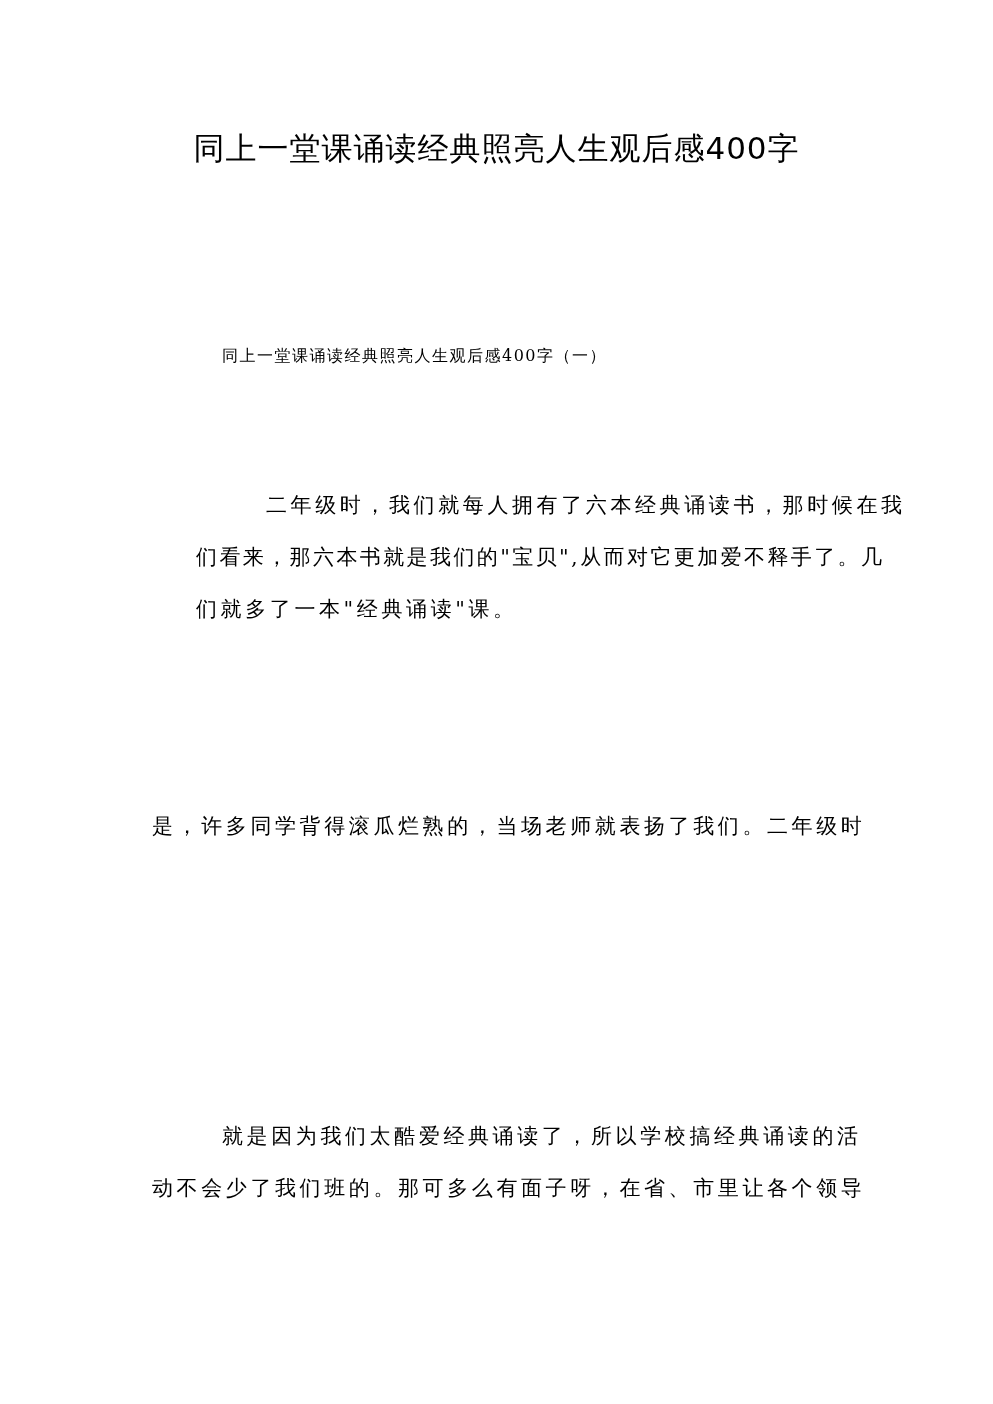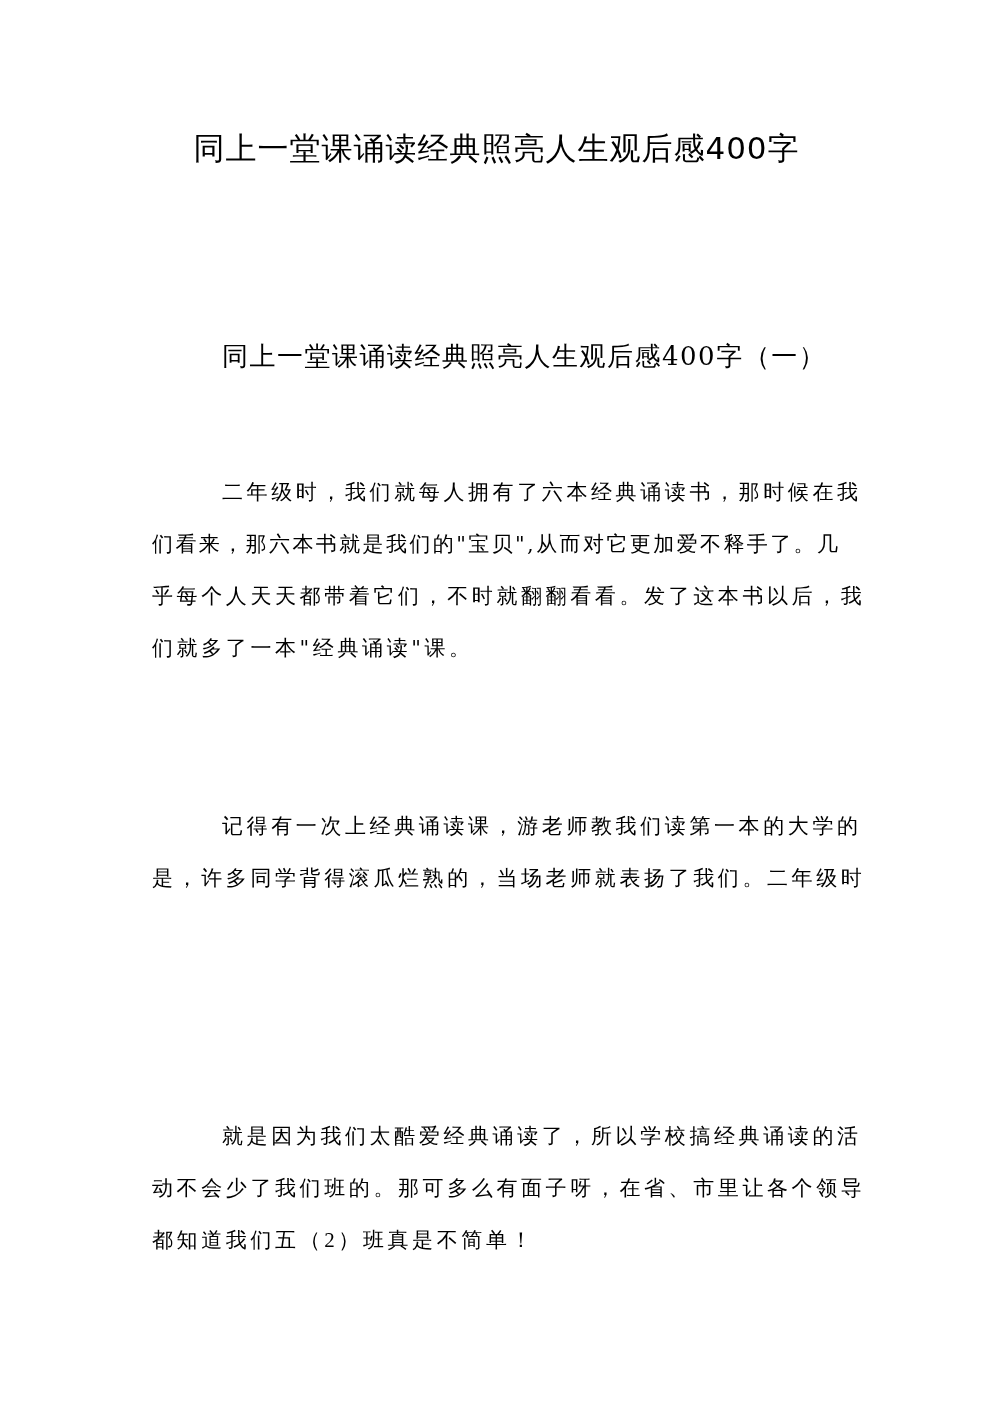--- a/index.html
+++ b/index.html
@@ -24,61 +24,58 @@
       font-family: "DejaVu Sans", "Liberation Sans", sans-serif;
       font-size: 31px;
       line-height: 44px;
       letter-spacing: 1px;
       white-space: nowrap;
     }
     .subtitle {
       position: absolute;
       top: 340px;
       left: 222px;
-      font-size: 26px;
+      font-size: 16px;
       line-height: 32px;
       letter-spacing: 1.5px;
       white-space: nowrap;
     }
     .para {
       position: absolute;
       left: 152px;
       width: 700px;
     }
     .line {
       display: block;
       height: 52px;
       line-height: 52px;
       font-size: 21px;
       letter-spacing: 3.6px;
       white-space: nowrap;
     }
     .line.indent {
       padding-left: 70px;
     }
-    #p1 { top: 466px; }
+    #p1 { top: 479px; margin-left: 44px; }
     #p2 { top: 800px; }
-    #p3 { top: 1110px; font-family: Liberation Serif, serif; }
+    #p3 { top: 1110px; }
   </style>
 </head>
 <body>
 
 <h1 class="page-title" style="margin:0;font-weight:normal;">同上一堂课诵读经典照亮人生观后感400字</h1>
 
 <div class="subtitle">同上一堂课诵读经典照亮人生观后感400字（一）</div>
 
 <div class="para" id="p1">
   <span class="line indent">二年级时，我们就每人拥有了六本经典诵读书，那时候在我</span>
   <span class="line" style="letter-spacing:2.4px;">们看来，那六本书就是我们的"宝贝",从而对它更加爱不释手了。几</span>
-  <span class="line">乎每个人天天都带着它们，不时就翻翻看看。发了这本书以后，我</span>
   <span class="line">们就多了一本"经典诵读"课。</span>
 </div>
 
 <div class="para" id="p2">
-  <span class="line indent">记得有一次上经典诵读课，游老师教我们读第一本的大学的</span>
   <span class="line">是，许多同学背得滚瓜烂熟的，当场老师就表扬了我们。二年级时</span>
 </div>
 
 <div class="para" id="p3">
   <span class="line indent">就是因为我们太酷爱经典诵读了，所以学校搞经典诵读的活</span>
   <span class="line">动不会少了我们班的。那可多么有面子呀，在省、市里让各个领导</span>
-  <span class="line">都知道我们五（2）班真是不简单！</span>
 </div>
 
 </body></html>

